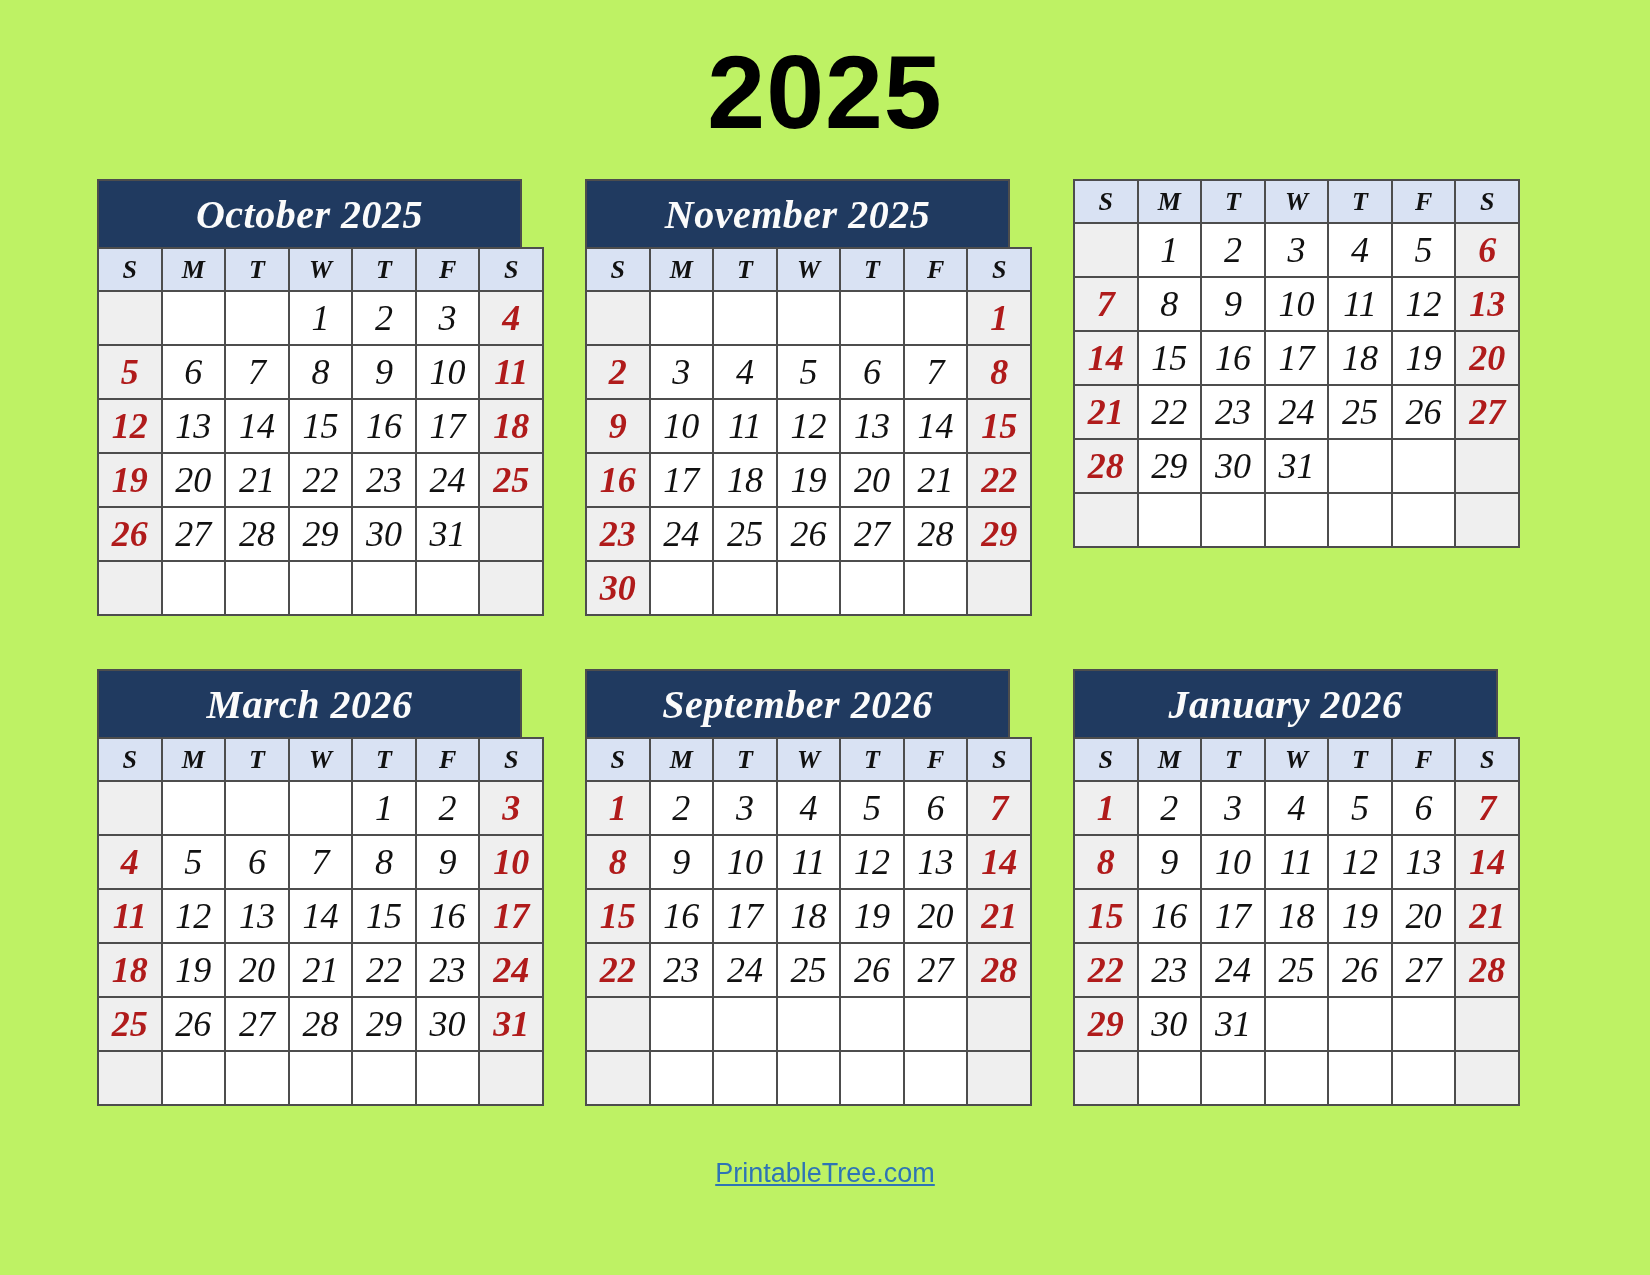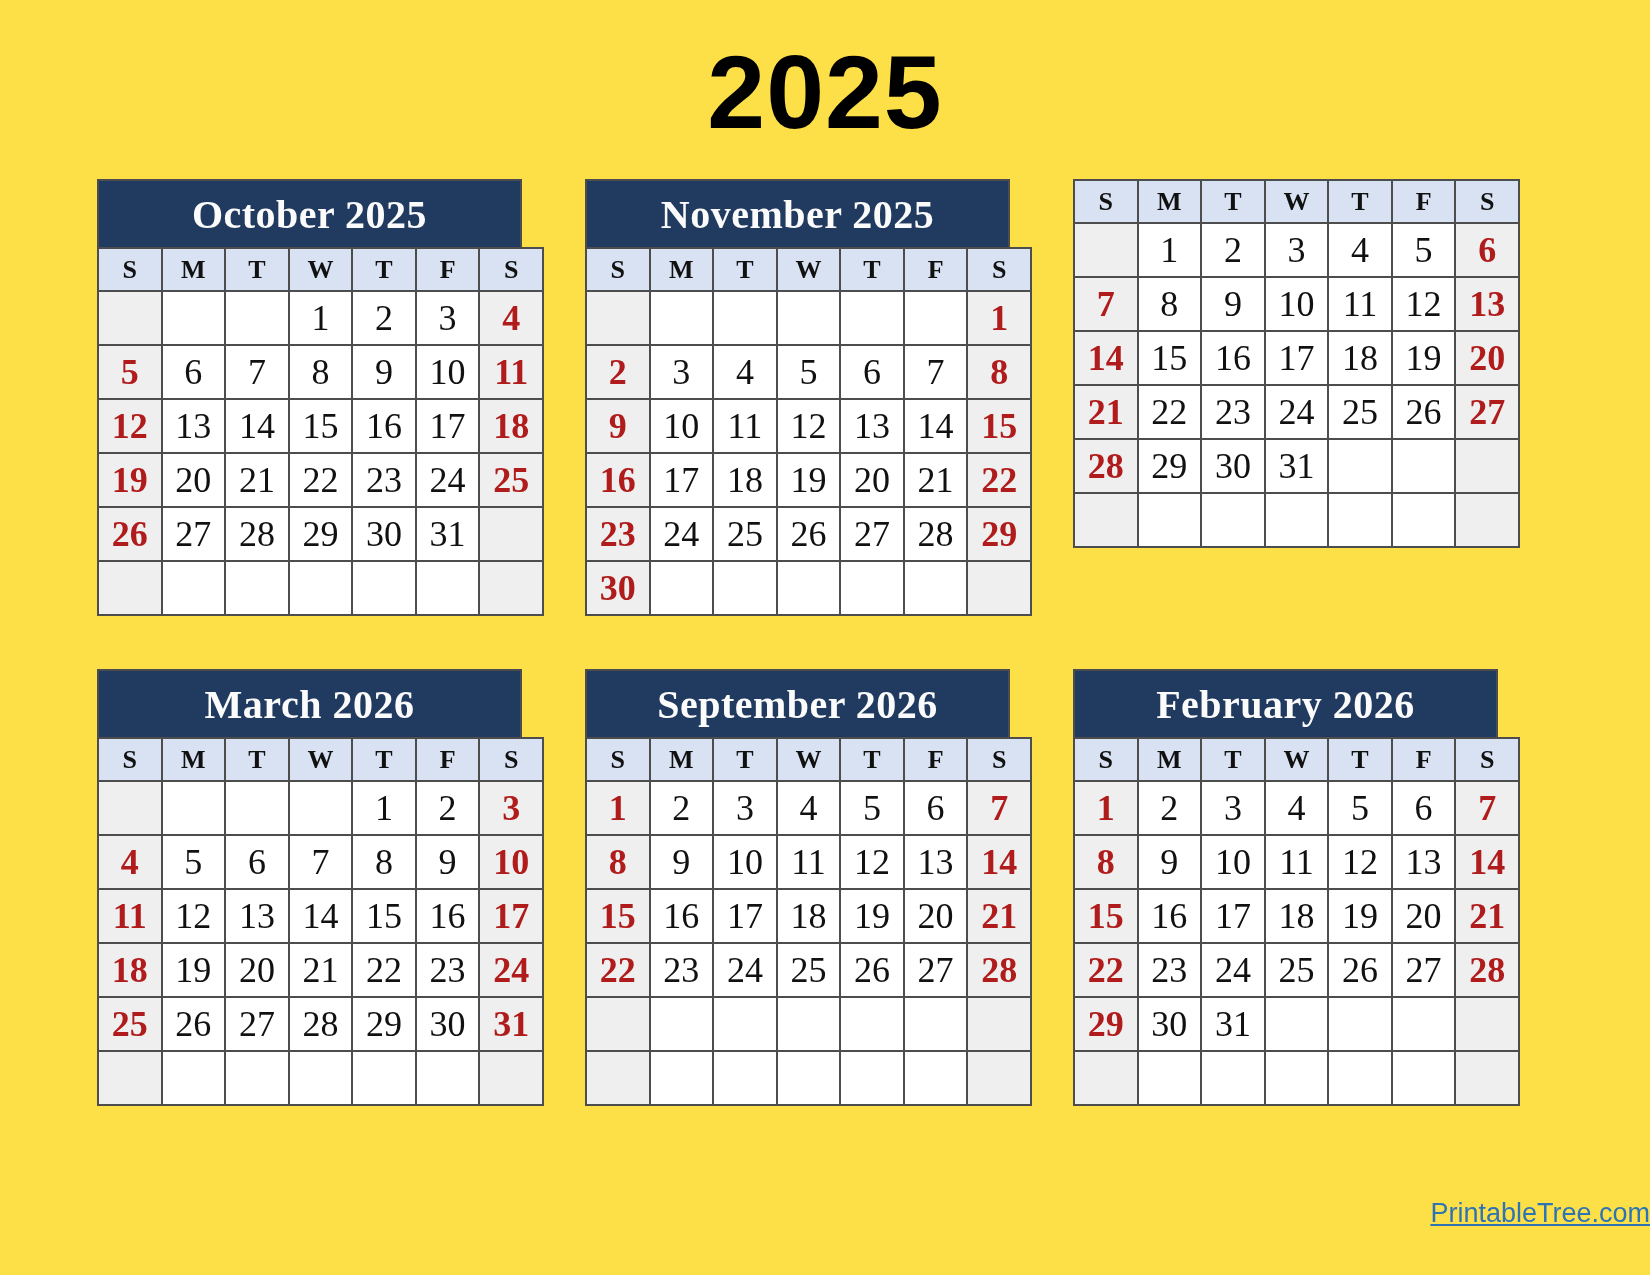--- a/index.html
+++ b/index.html
@@ -4,21 +4,21 @@
 <style>
   html, body {
     margin: 0;
     padding: 0;
     background: #ffffff;
   }
   .page {
     position: relative;
     width: 1650px;
     height: 1275px;
-    background: #fde047;
+    background: #bef264;
     overflow: hidden;
     font-family: "Liberation Serif", serif;
   }
   .year-title {
     margin: 34px 0 0 0;
     text-align: center;
     font-family: "Liberation Sans", sans-serif;
     font-weight: bold;
     font-size: 104px;
     line-height: 1.12;
@@ -28,20 +28,21 @@
   .calendar-grid {
     display: flex;
     flex-wrap: wrap;
     column-gap: 63px;
     row-gap: 53px;
     padding-left: 97px;
     margin-top: 29px;
   }
   .month {
     width: 425px;
+    font-style: italic;
   }
   .month-header {
     box-sizing: border-box;
     height: 68px;
     background: #203A60;
     border: 2px solid #4d4d4d;
     border-bottom: none;
     display: flex;
     align-items: center;
     justify-content: center;
@@ -82,22 +83,22 @@
     text-align: center;
     vertical-align: middle;
   }
   table.month-table td:first-child,
   table.month-table td:last-child {
     background: #EFEFEF;
     color: #B01B1B;
     font-weight: bold;
   }
   .footer {
-    margin-top: 92px;
-    text-align: right;
+    margin-top: 52px;
+    text-align: center;
     font-family: "Liberation Sans", sans-serif;
     font-size: 27px;
   }
   .footer a {
     color: #2E74B5;
     text-decoration: underline;
     cursor: pointer;
   }
 </style>
 </head>
@@ -476,21 +477,21 @@
               <td></td>
               <td></td>
               <td></td>
             </tr>
           </tbody>
       </table>
     </div>
 
     <div class="month">
       <div class="month-header">
-        <span>February 2026</span>
+        <span>January 2026</span>
       </div>
       <table class="month-table">
         <thead>
             <tr>
               <th>S</th>
               <th>M</th>
               <th>T</th>
               <th>W</th>
               <th>T</th>
               <th>F</th>

